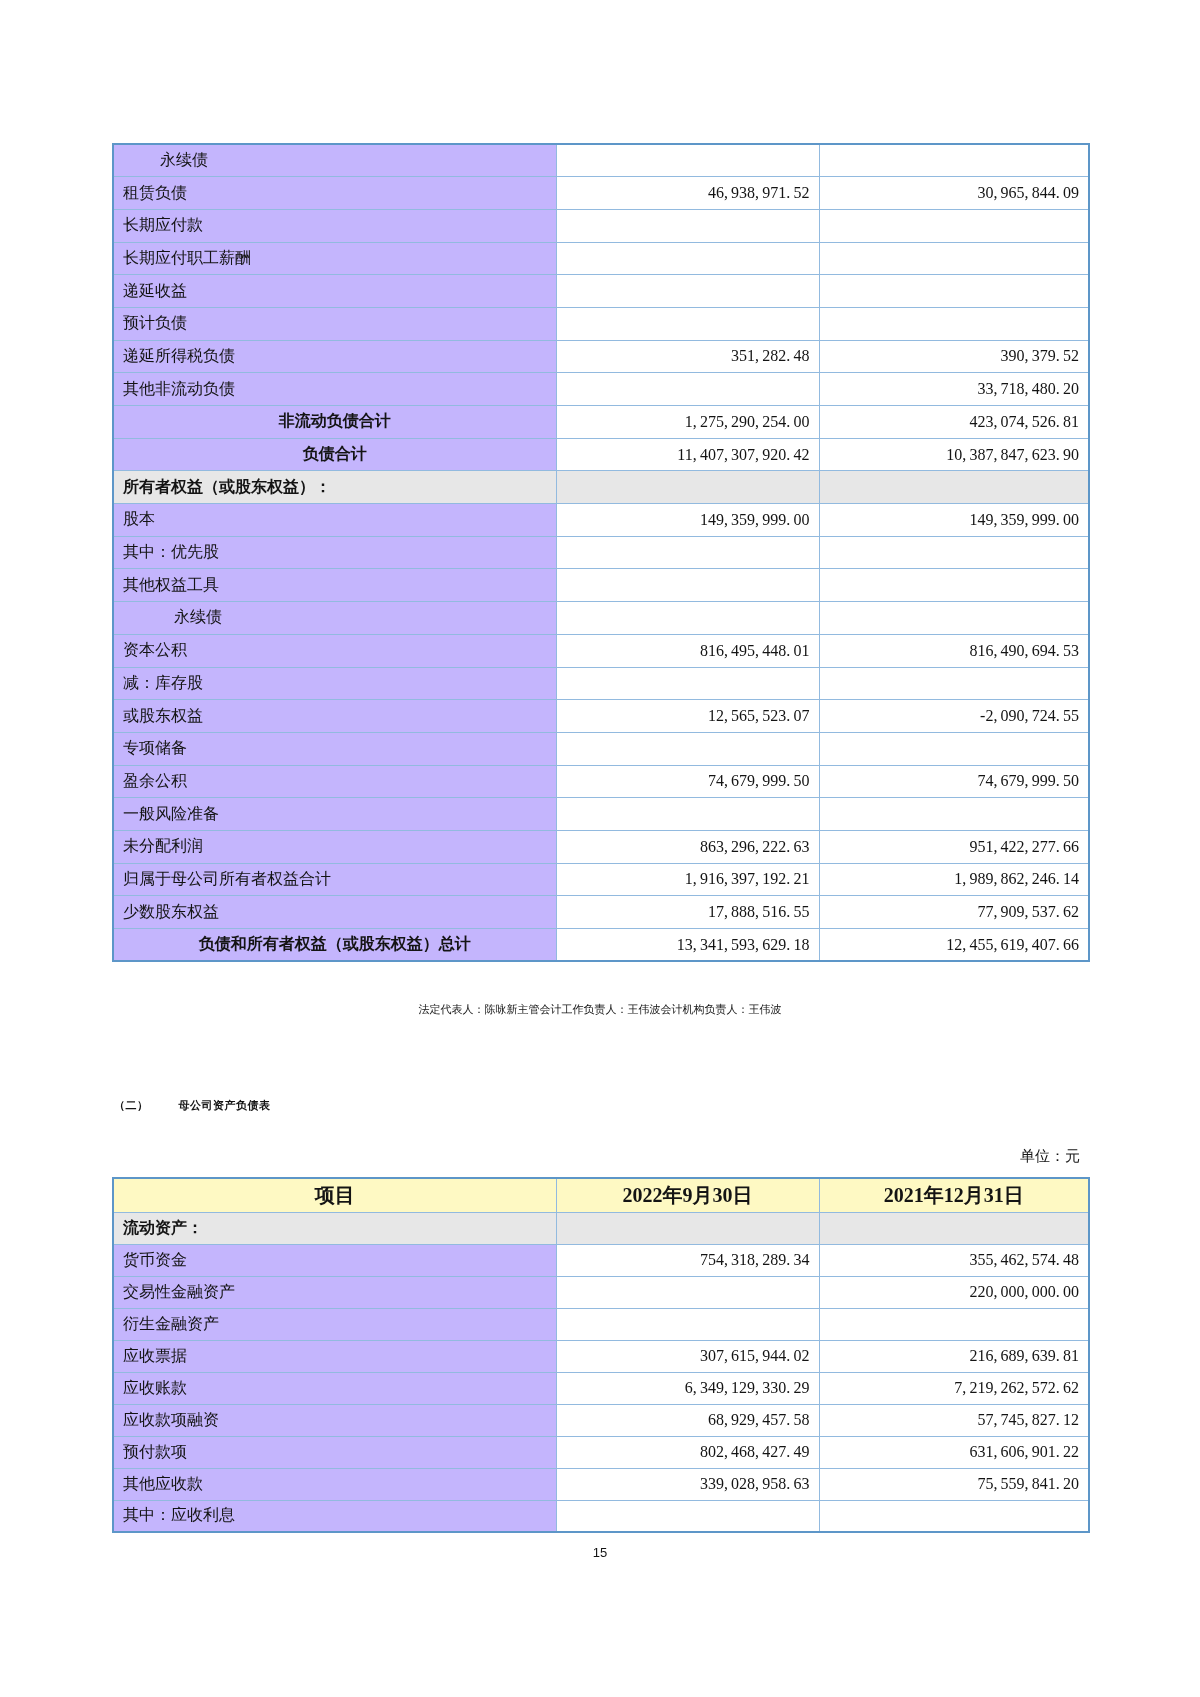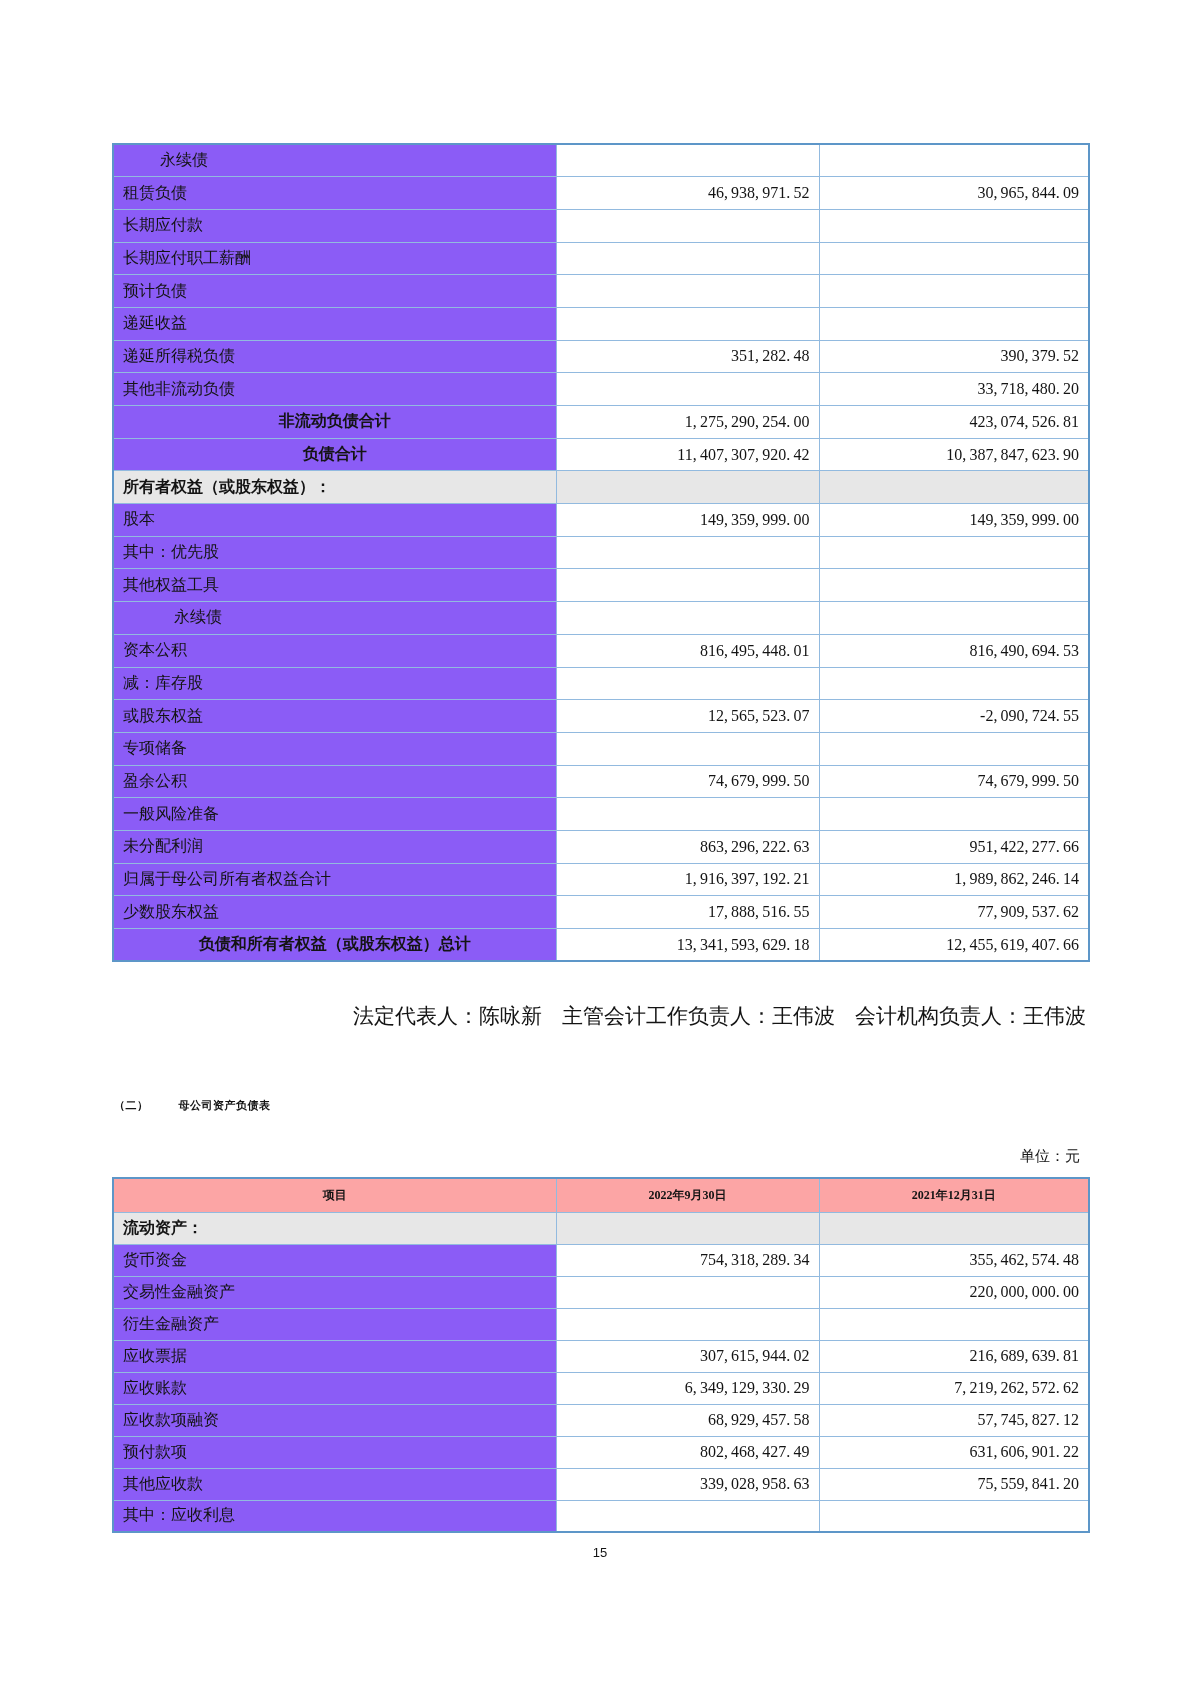--- a/index.html
+++ b/index.html
@@ -22,36 +22,36 @@
     border:1px solid #92badf;
     box-sizing:border-box;
     overflow:hidden;
     white-space:nowrap;
     font-size:16px;
     padding:0 9px;
   }
   #table1{left:112px;top:143px;}
   #table1 td{height:32.7px;}
   #table2{left:112px;top:1177px;}
-  #table2 th{height:34px;background:#fca5a5;font-weight:bold;text-align:center;font-size:12px;}
+  #table2 th{height:34px;background:#fef9c3;font-weight:bold;text-align:center;font-size:20px;}
   #table2 td{height:32px;}
   col.c-label{width:443px;}
   col.c-v1{width:263px;}
   col.c-v2{width:270px;}
-  td.label{background:#8b5cf6;text-align:left;}
+  td.label{background:#c4b5fd;text-align:left;}
   td.num{text-align:right;background:#ffffff;font-size:15.5px;}
   tr.total td.label{text-align:center;font-weight:bold;}
   tr.section td{background:#e7e7e7;}
   tr.section td.label{font-weight:bold;}
   tr.indent td.label{padding-left:46px;}
   tr.indent2 td.label{padding-left:60px;}
   .signature{
     position:absolute;left:112px;top:1002px;width:976px;
-    display:flex;justify-content:flex-end;
-    font-size:21px;padding:0 2px;box-sizing:border-box;gap:20px;
+    display:flex;justify-content:center;
+    font-size:11px;padding:0 2px;box-sizing:border-box;
   }
   .section-heading{
     position:absolute;left:114px;top:1098px;
     font-size:11px;font-weight:bold;letter-spacing:.5px;
   }
   .section-heading .sec-idx{margin-right:30px;}
   .unit-note{
     position:absolute;left:112px;top:1147px;width:976px;
     text-align:right;font-size:15px;padding-right:8px;box-sizing:border-box;
   }
@@ -87,26 +87,26 @@
           <td class="label">长期应付款</td>
           <td class="num"></td>
           <td class="num"></td>
         </tr>
         <tr class="item">
           <td class="label">长期应付职工薪酬</td>
           <td class="num"></td>
           <td class="num"></td>
         </tr>
         <tr class="item">
+          <td class="label">递延收益</td>
+          <td class="num"></td>
+          <td class="num"></td>
+        </tr>
+        <tr class="item">
           <td class="label">预计负债</td>
-          <td class="num"></td>
-          <td class="num"></td>
-        </tr>
-        <tr class="item">
-          <td class="label">递延收益</td>
           <td class="num"></td>
           <td class="num"></td>
         </tr>
         <tr class="item">
           <td class="label">递延所得税负债</td>
           <td class="num">351, 282. 48</td>
           <td class="num">390, 379. 52</td>
         </tr>
         <tr class="item">
           <td class="label">其他非流动负债</td>

